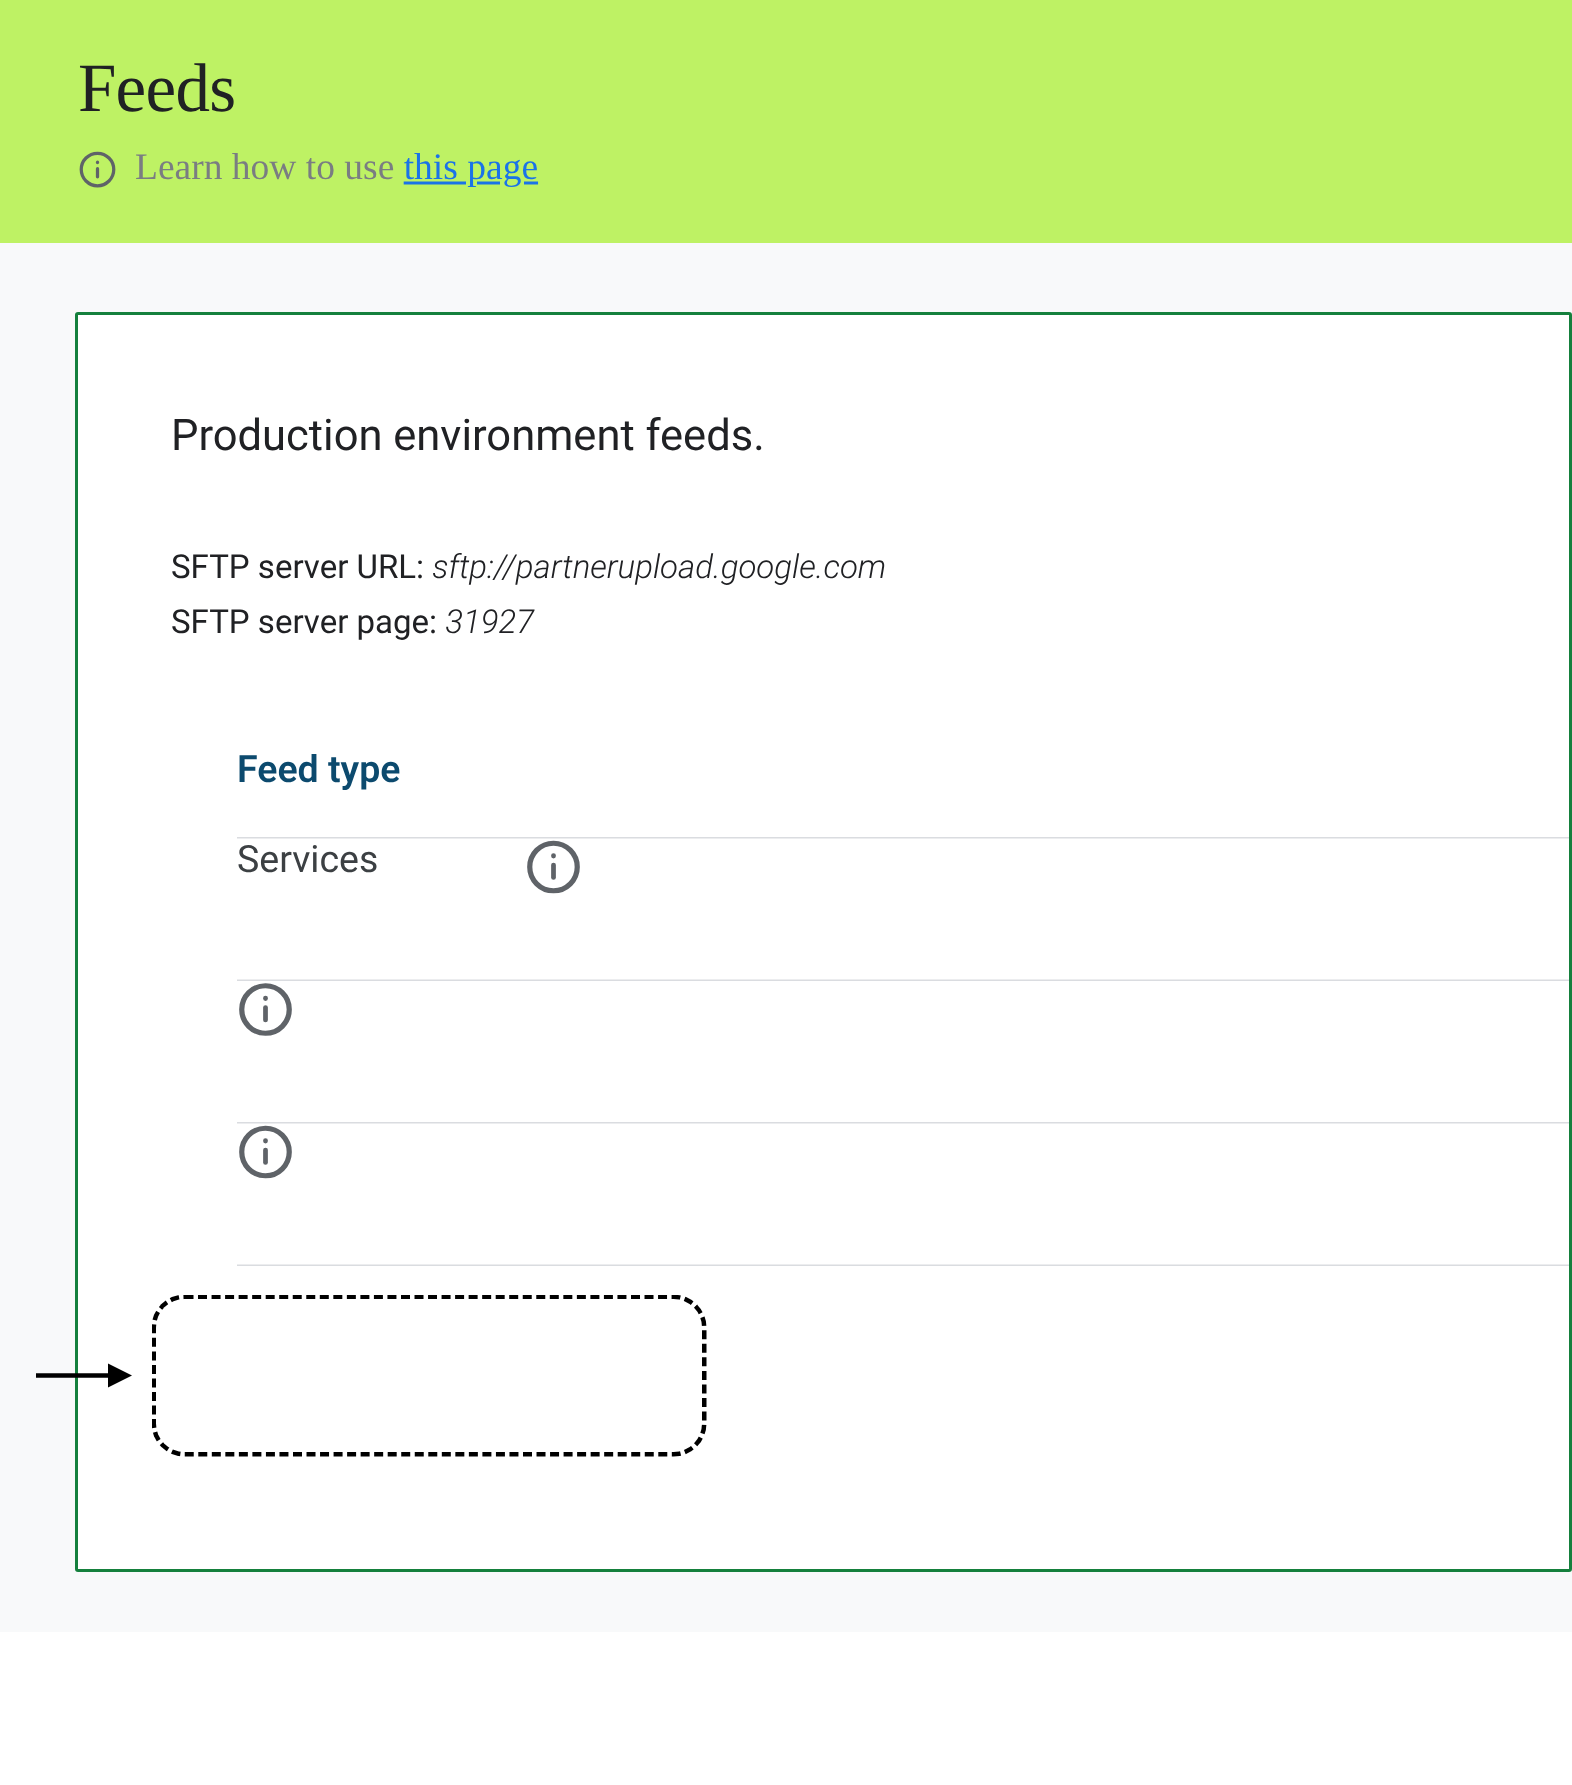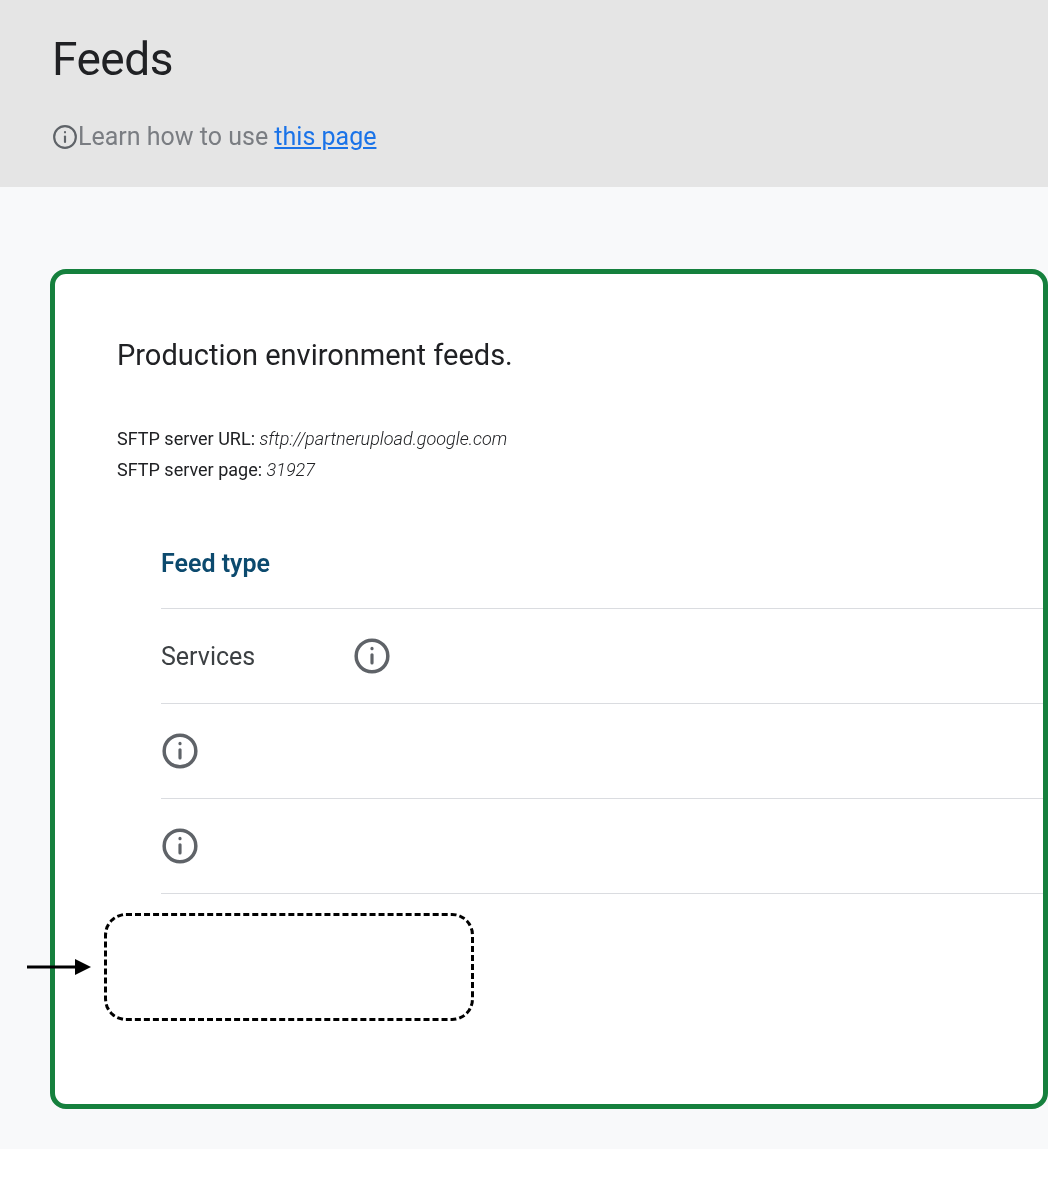--- a/index.html
+++ b/index.html
@@ -8,32 +8,34 @@
       box-sizing: border-box;
     }
     body {
       font-family: 'Google Sans', Roboto, Arial, sans-serif;
       background: #ffffff;
       color: #202124;
       width: 1048px;
     }
     .header-section {
       padding: 32px 0 36px 52px;
-      background: #e5e5e5;
+      background: #bef264;
+      font-family: Liberation Serif, serif;
     }
     .page-title {
       font-size: 46px;
       font-weight: 400;
       color: #202124;
       letter-spacing: -0.5px;
     }
     .help-row {
       display: flex;
-      align-items: center;
-      margin-top: 36px;
+      align-items: flex-end;
+      gap: 12px;
+      margin-top: 13px;
     }
     .info-icon-small {
       width: 26px;
       height: 26px;
       flex-shrink: 0;
     }
     .info-icon-small circle {
       fill: none;
       stroke: #5f6368;
       stroke-width: 2;
@@ -51,35 +53,34 @@
     .help-link {
       color: #1a73e8;
       text-decoration: underline;
     }
     .gray-bg {
       background: #f8f9fa;
       padding: 46px 0 40px 50px;
     }
     .card {
       background: #ffffff;
-      border: 5px solid #15803d;
-      border-radius: 16px;
+      border: 2px solid #15803d;
+      border-radius: 2px;
       padding: 64px 0 70px 62px;
       min-height: 840px;
       position: relative;
-      margin-top: 36px;
     }
     .card-heading {
       font-size: 29px;
       font-weight: 400;
       color: #202124;
       margin-bottom: 52px;
     }
     .server-info {
-      font-size: 18px;
+      font-size: 22px;
       color: #202124;
       line-height: 1.7;
       margin-bottom: 64px;
     }
     .server-label {
       font-weight: 400;
     }
     .server-value {
       font-style: italic;
       font-weight: 300;
@@ -95,21 +96,21 @@
       padding: 0 0 30px 0;
     }
     .table-divider {
       border: none;
       border-top: 1px solid #dadce0;
       margin: 0;
       width: 100%;
     }
     .table-row {
       display: flex;
-      align-items: center;
+      align-items: flex-start;
       height: 94px;
       gap: 0;
     }
     .row-label {
       font-size: 25px;
       font-weight: 400;
       color: #3c4043;
       width: 192px;
     }
     .row-info-icon {

